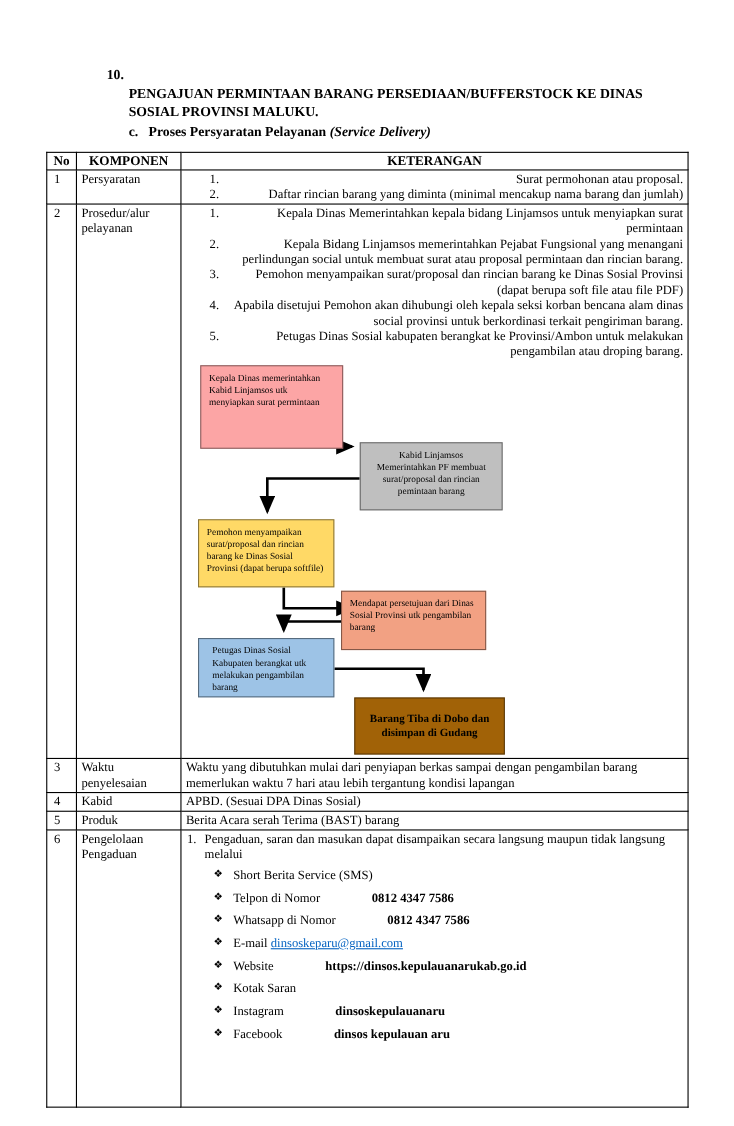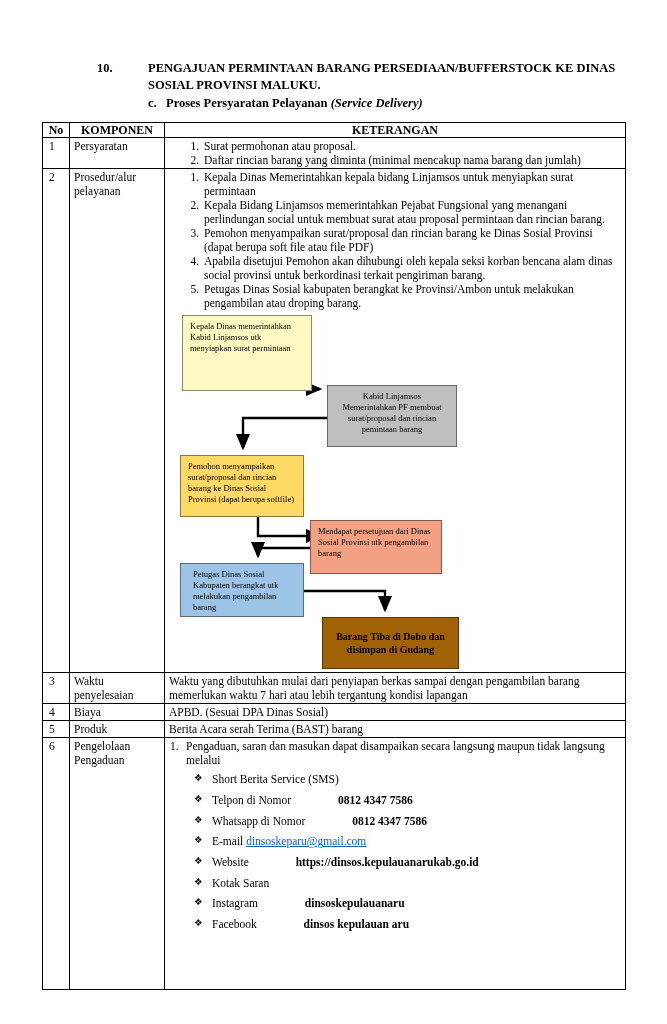--- a/index.html
+++ b/index.html
@@ -2,44 +2,44 @@
 <html><head>
 <meta charset="utf-8">
 <style>
   * { box-sizing: border-box; }
   html,body { margin:0; padding:0; background:#ffffff; }
   .page {
     width:667px; height:1024px; background:#fff; overflow:hidden;
     font-family:"Liberation Serif", serif; color:#000;
   }
   
-  .doc-header { display:flex; padding:60px 20px 0 97px; font-weight:bold; font-size:12.5px; line-height:1.32; }
+  .doc-header { display:flex; padding:60px 20px 0 97px; font-weight:bold; font-size:12.5px; line-height:1.32;flex-direction:column; }
   .doc-num { width:31px; flex:none; }
   .doc-title-wrap { width:492px;margin-left:20px; }
   .doc-title { width:480px; }
   .doc-sub { display:flex; margin-top:2px; }
   .doc-sub-letter { width:18px; flex:none; }
   .italic { font-style:italic; }
 
   
   table.doc { border-collapse:collapse; margin:10px 16px 0 42px; width:584px; font-size:11.5px; line-height:1.22; table-layout:fixed; }
   .doc th, .doc td { border:1px solid #000; vertical-align:top; padding:1px 4px; }
   .doc th { font-weight:bold; text-align:center; font-size:12px; padding:0 2px; }
   col.c-no { width:27px; } col.c-komp { width:95px; }
   td.no { padding-left:6px; }
   ol.ket { margin:0; padding-left:33px; }
-  ol.ket li { padding-left:2px; }
+  ol.ket li { padding-left:2px;text-align:right; }
   tr.r6 td { height:252px; }
 
   
   .flow { position:relative; height:356px; margin-top:5px; width:450px; }
   .flow-arrows { position:absolute; left:0; top:0; }
   .conn { fill:none; stroke:#000; stroke-width:2.4; marker-end:url(#ah); }
   .fbox { position:absolute; font-size:8.5px; line-height:1.3; padding:5px 7px; border:1px solid rgba(0,0,0,.45); }
-  .b1 { left:13px;  top:0;     width:130px; height:76px; background:#fef9c3; }
+  .b1 { left:13px;  top:0;     width:130px; height:76px; background:#fca5a5; }
   .b2 { left:158px; top:70px;  width:130px; height:62px; background:#bfbfbf; text-align:center; }
   .b3 { left:11px;  top:140px; width:124px; height:62px; background:#ffd966; }
   .b4 { left:141px; top:205px; width:132px; height:54px; background:#f2a183; }
   .b5 { left:11px;  top:248px; width:124px; height:54px; background:#9dc3e6;padding-left:12px; }
   .b6 { left:153px; top:302px; width:137px; height:52px; background:#a16207;
         text-align:center; font-weight:bold; font-size:10px;
         display:flex; align-items:center; justify-content:center; }
 
   
   .p-intro { display:flex; }
@@ -127,21 +127,21 @@
       </tr>
 
       <tr>
         <td class="no">3</td>
         <td>Waktu penyelesaian</td>
         <td>Waktu yang dibutuhkan mulai dari penyiapan berkas sampai dengan pengambilan barang memerlukan waktu 7 hari atau lebih tergantung kondisi lapangan</td>
       </tr>
 
       <tr>
         <td class="no">4</td>
-        <td>Biaya</td>
+        <td>Kabid</td>
         <td>APBD. (Sesuai DPA Dinas Sosial)</td>
       </tr>
 
       <tr>
         <td class="no">5</td>
         <td>Produk</td>
         <td>Berita Acara serah Terima (BAST) barang</td>
       </tr>
 
       <tr class="r6">

